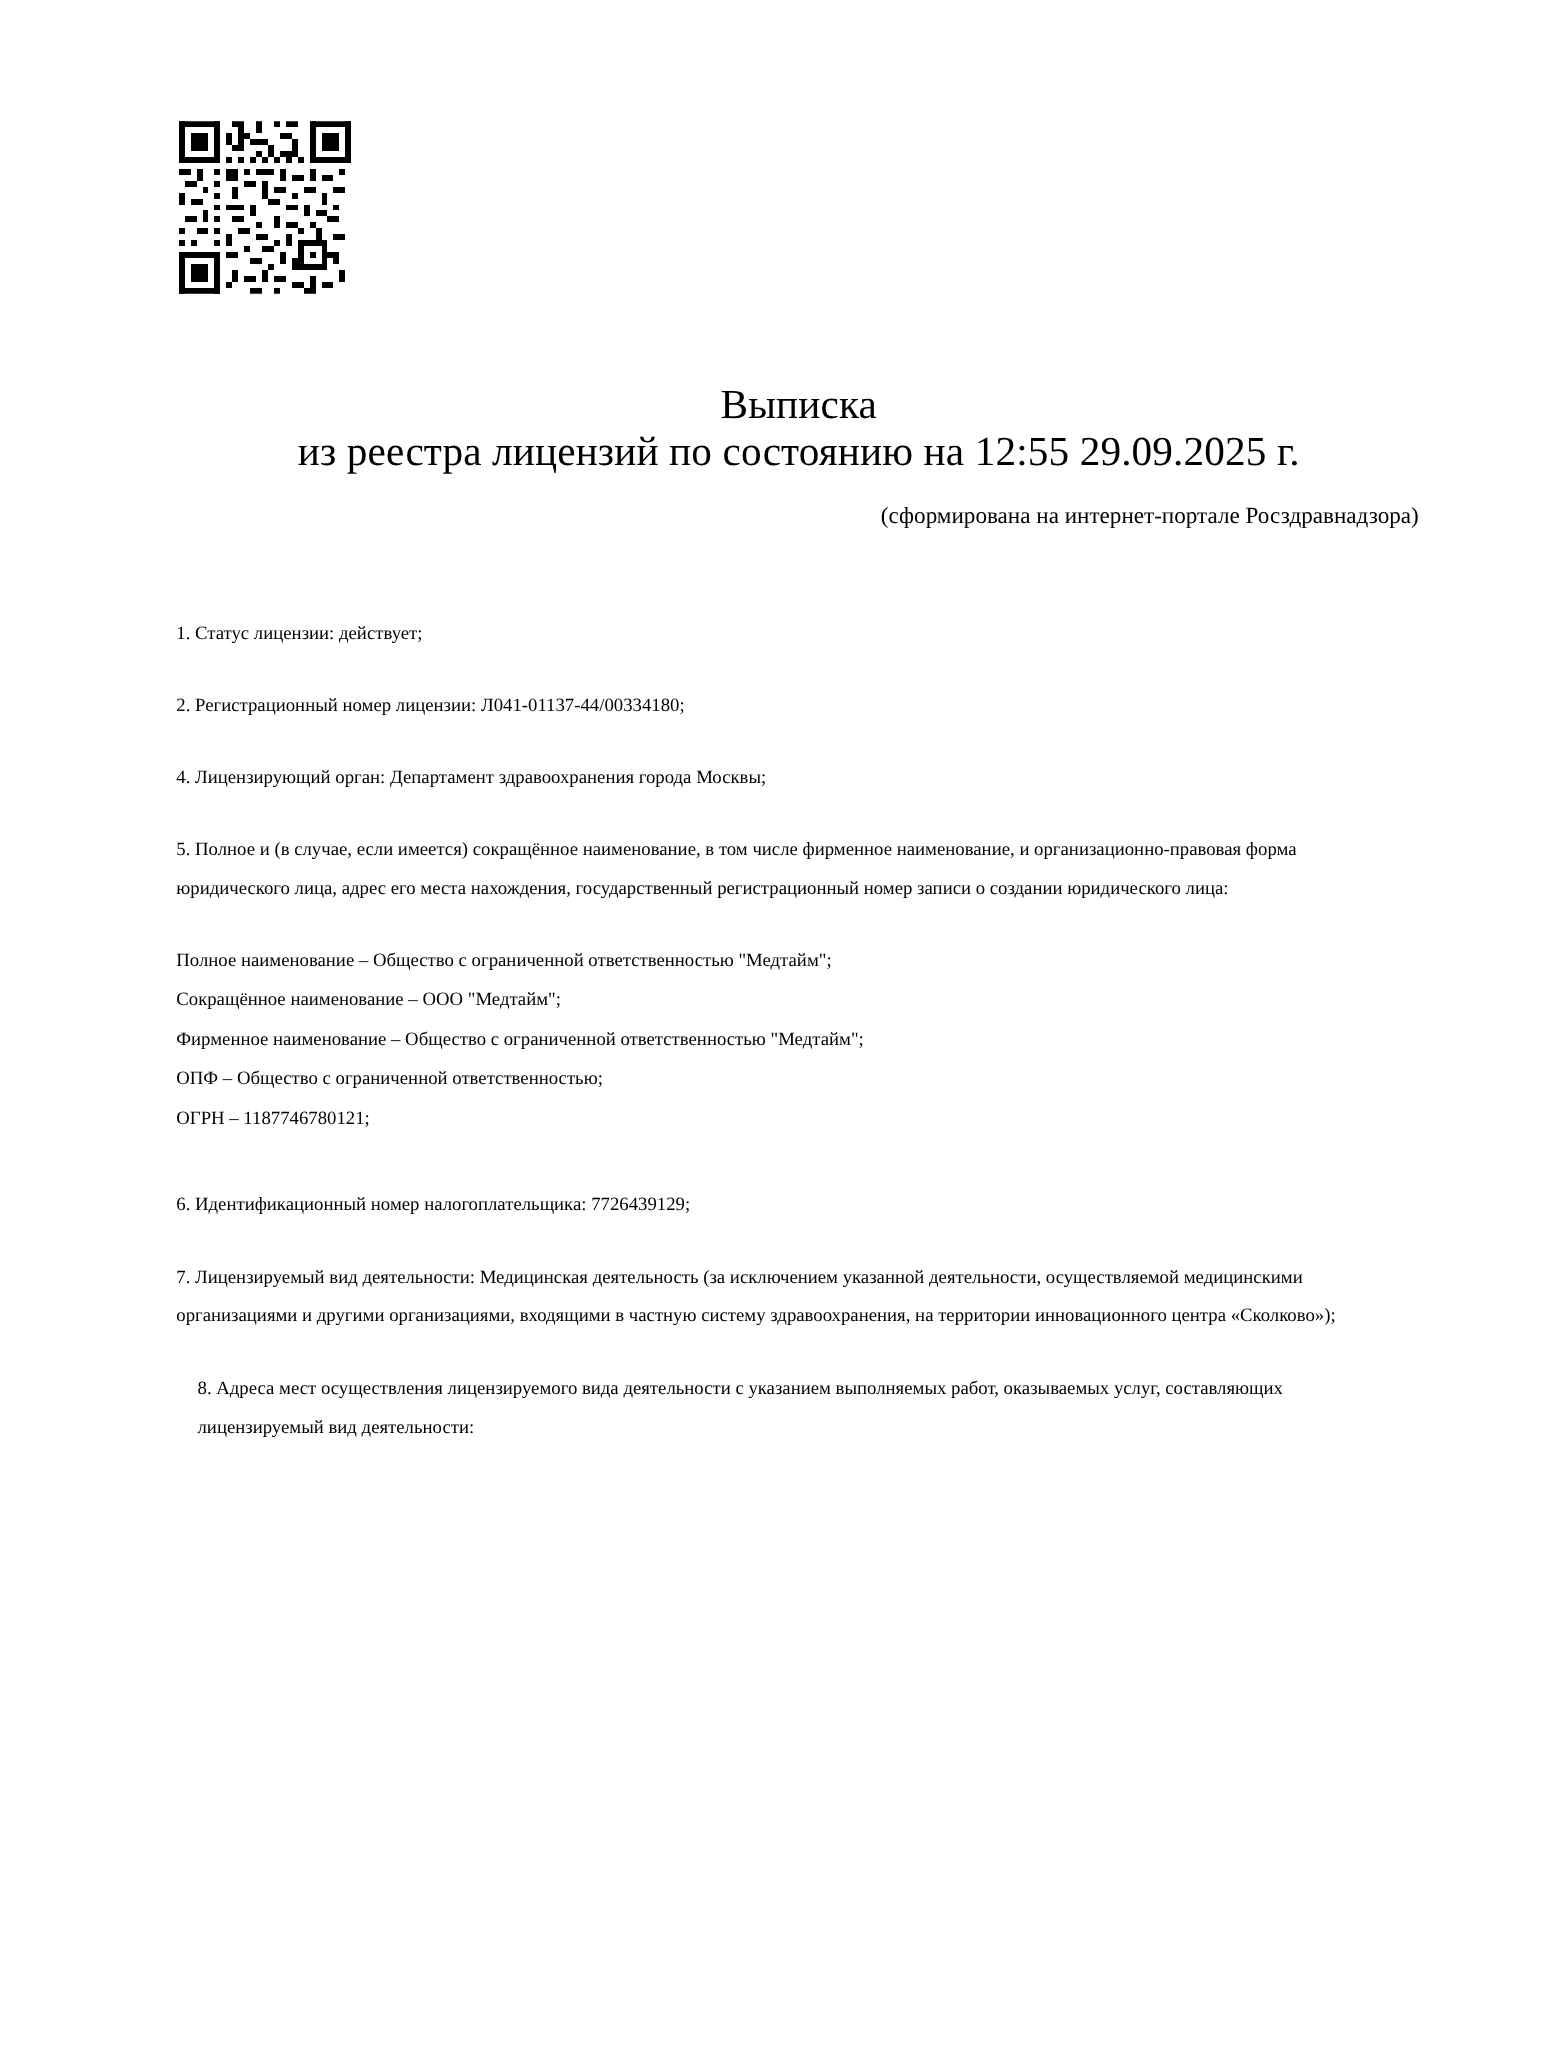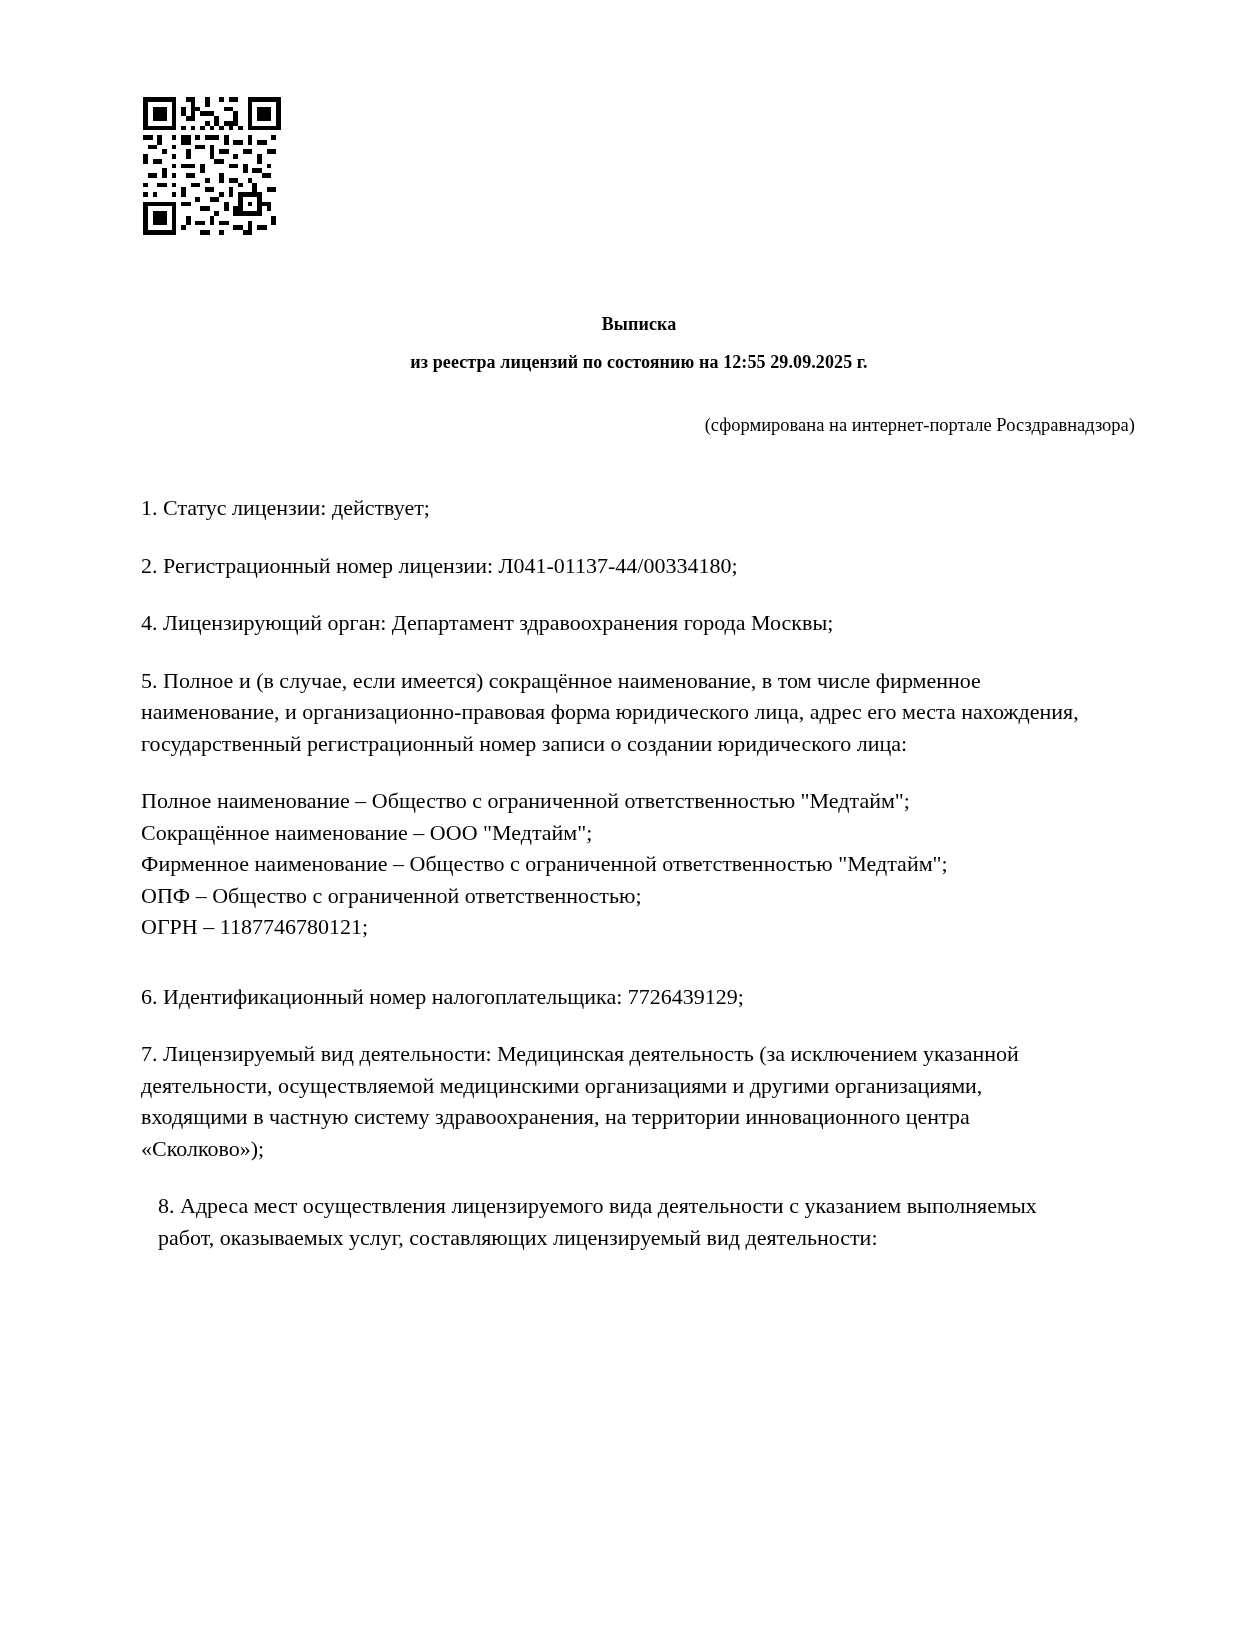--- a/index.html
+++ b/index.html
@@ -35,43 +35,43 @@
 
   
   .title-block {
     position: absolute;
     left: 143px;
     top: 305px;
     width: 992px;
     text-align: center;
   }
   .title-line {
-    font-weight: bold;
-    font-size: 18px;
+    font-weight: normal;
+    font-size: 33px;
     line-height: 38px;
     letter-spacing: 0.1px;
   }
 
   .subtitle {
     position: absolute;
     left: 143px;
-    top: 412px;
+    top: 400px;
     width: 992px;
     text-align: right;
     font-size: 18.5px;
     line-height: 26px;
   }
 
   
   .body-text {
     position: absolute;
     left: 141px;
     top: 492px;
     width: 952px;
-    font-size: 22px;
+    font-size: 15px;
     line-height: 31.5px;
     text-align: left;
   }
   .para {
     margin: 0 0 26px 0;
   }
   .para.tight {
     margin-bottom: 0;
     margin-left: 17px;
   }

